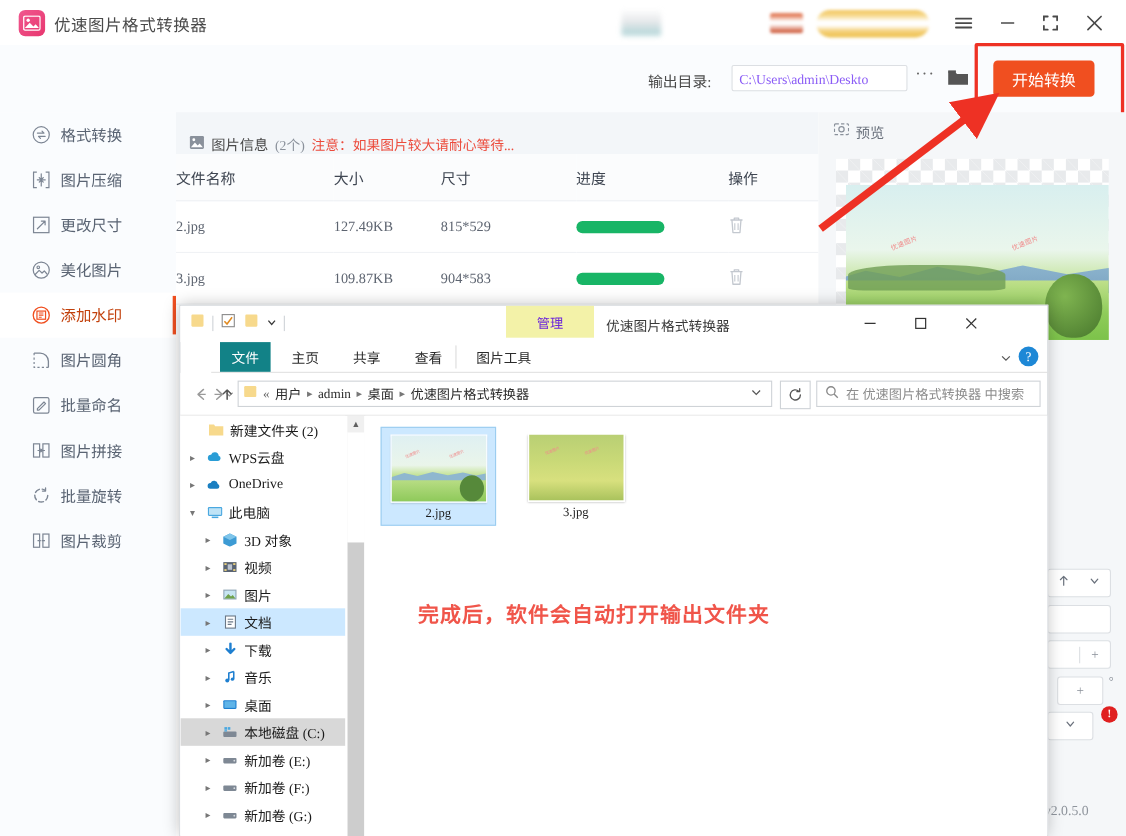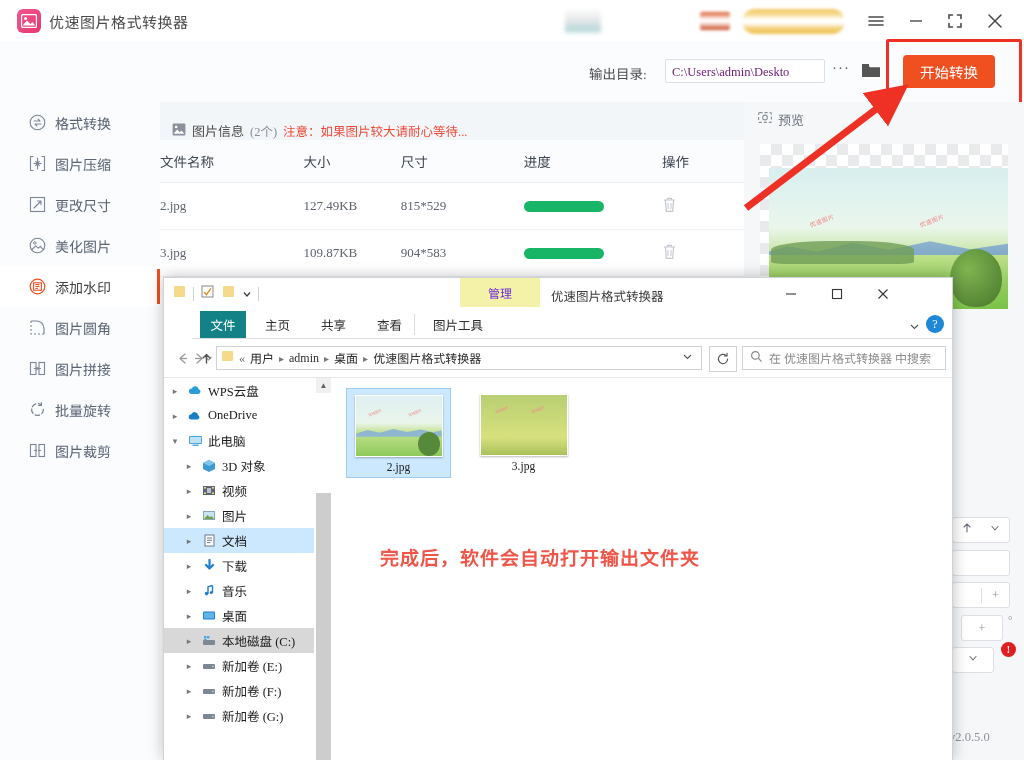--- a/index.html
+++ b/index.html
@@ -39,36 +39,36 @@
   
   .toolbar{position:absolute;left:0;top:41px;width:1024px;height:61px;background:#fafcfe;}
   .tool-left-pad{position:absolute;left:0;top:0;width:160px;height:61px;background:#fafcfe;}
   .btn-group{position:absolute;left:160px;top:57px;height:30px;background:#4aa8e0;border-radius:4px;
     display:flex;align-items:center;padding:0 4px;box-sizing:border-box;}
   .tbtn{display:flex;align-items:center;gap:5px;height:30px;padding:0 11px;color:#fff;font-size:13.5px;cursor:pointer;}
   .tbtn svg{display:block;}
 
   .outlabel{position:absolute;left:589px;top:63px;font-size:13.5px;color:#4a4a4a;}
   .outpath{position:absolute;left:665px;top:59px;width:160px;height:24px;border:1px solid #dcdfe3;
-    background:#fff;border-radius:2px;font-size:12.5px;color:#701a75;line-height:24px;padding:0 6px;
+    background:#fff;border-radius:2px;font-size:12.5px;color:#8b5cf6;line-height:24px;padding:0 6px;
     box-sizing:border-box;white-space:nowrap;overflow:hidden;}
   .dots{position:absolute;left:832px;top:60px;font-size:15px;color:#666;cursor:pointer;letter-spacing:1px;}
   .folderbtn{position:absolute;left:861px;top:62px;cursor:pointer;}
   .convert-btn{position:absolute;left:903px;top:55px;width:92px;height:33px;background:#f04f20;
     border-radius:4px;color:#fff;font-size:14.5px;display:flex;align-items:center;justify-content:center;cursor:pointer;}
 
   
   .hl-rect{position:absolute;left:886px;top:39px;width:130px;height:62px;border:3px solid #ee3124;border-radius:2px;}
 
   
   .sidebar{position:absolute;left:0;top:102px;width:160px;height:658px;background:#fafcfe;border-right:1px solid #eceff3;}
   .nav-item{position:relative;height:41px;display:flex;align-items:center;gap:9px;padding-left:28px;
     font-size:14px;color:#5a6473;cursor:pointer;box-sizing:border-box;}
   .nav-item .nv-ico{width:18px;height:18px;flex:0 0 18px;display:flex;align-items:center;justify-content:center;}
-  .nav-item.active{color:#404040;background:#fff;}
+  .nav-item.active{color:#c2410c;background:#fff;}
   .nav-item.active::after{content:"";position:absolute;right:0;top:3px;bottom:3px;width:3px;background:#f04f20;}
 
   
   .content{position:absolute;left:160px;top:102px;width:584px;height:658px;background:#fff;}
   .info-bar{height:38px;background:#f3f6f9;display:flex;align-items:flex-end;padding-left:12px;gap:6px;font-size:13px;color:#4a4a4a;}
   .info-count{color:#8a919b;font-size:12.5px;}
   .info-warn{color:#ec4b3c;font-size:12.5px;}
   table.filetable{width:100%;border-collapse:collapse;table-layout:fixed;}
   table.filetable th{font-size:13.5px;color:#3f4652;font-weight:normal;text-align:left;height:42px;
     background:#fbfcfd;border-bottom:1px solid #eef1f4;padding:0;}
@@ -291,20 +291,29 @@
       <span>添加水印</span>
     </div>
     <div class="nav-item">
       <span class="nv-ico">
           <svg width="17" height="17" viewBox="0 0 17 17">
             <path d="M2 2h5.5a7.5 7.5 0 0 1 7.5 7.5V15" fill="none" stroke="#7d8694" stroke-width="1.2"></path>
             <path d="M2 2v13h13" fill="none" stroke="#7d8694" stroke-width="1.1" stroke-dasharray="2 2"></path>
           </svg>
         </span>
       <span>图片圆角</span>
+    </div>
+    <div class="nav-item">
+      <span class="nv-ico">
+          <svg width="17" height="17" viewBox="0 0 17 17">
+            <rect x="1.5" y="1.5" width="14" height="14" rx="1.5" fill="none" stroke="#7d8694" stroke-width="1.1"></rect>
+            <path d="M5 11.5 11 5.5l1.4 1.4-6 6H5z" fill="none" stroke="#7d8694" stroke-width="1.1" stroke-linejoin="round"></path>
+          </svg>
+        </span>
+      <span>批量命名</span>
     </div>
     <div class="nav-item">
       <span class="nv-ico">
           <svg width="17" height="17" viewBox="0 0 17 17">
             <rect x="1.5" y="2.5" width="5.5" height="12" fill="none" stroke="#7d8694" stroke-width="1.1"></rect>
             <rect x="10" y="2.5" width="5.5" height="12" fill="none" stroke="#7d8694" stroke-width="1.1"></rect>
             <path d="M5.5 8.5h2.2M11.5 8.5H9.3M7.7 7.2l1.3 1.3-1.3 1.3M9.3 9.8 8 8.5l1.3-1.3" fill="none" stroke="#7d8694" stroke-width="1" stroke-linecap="round" stroke-linejoin="round"></path>
           </svg>
         </span>
       <span>图片拼接</span>
@@ -567,20 +576,28 @@
               <line x1="8.2" y1="8.2" x2="11.6" y2="11.6" stroke="#888" stroke-width="1.2"></line>
             </svg>
         </span>
         <span>在 优速图片格式转换器 中搜索</span>
       </div>
     </div>
 
     <div class="ex-body">
 
       <div class="ex-tree">
+        <div class="trow" style="padding-left:24px">
+          <span class="tico">
+              <svg width="15" height="13" viewBox="0 0 15 13">
+                <path d="M1 2h4.6l1 1.4H14V12H1z" fill="#f7d98c"></path>
+              </svg>
+            </span>
+          <span>新建文件夹 (2)</span>
+        </div>
         <div class="trow" style="padding-left:4px">
           <span class="caret">▸</span>
           <span class="tico">
               <svg width="15" height="13" viewBox="0 0 15 13">
                 <path d="M3.6 10a2.8 2.8 0 0 1 .3-5.6 3.6 3.6 0 0 1 6.9.9 2.4 2.4 0 0 1-.5 4.7z" fill="#2a9dd6"></path>
               </svg>
             </span>
           <span>WPS云盘</span>
         </div>
         <div class="trow" style="padding-left:4px">

